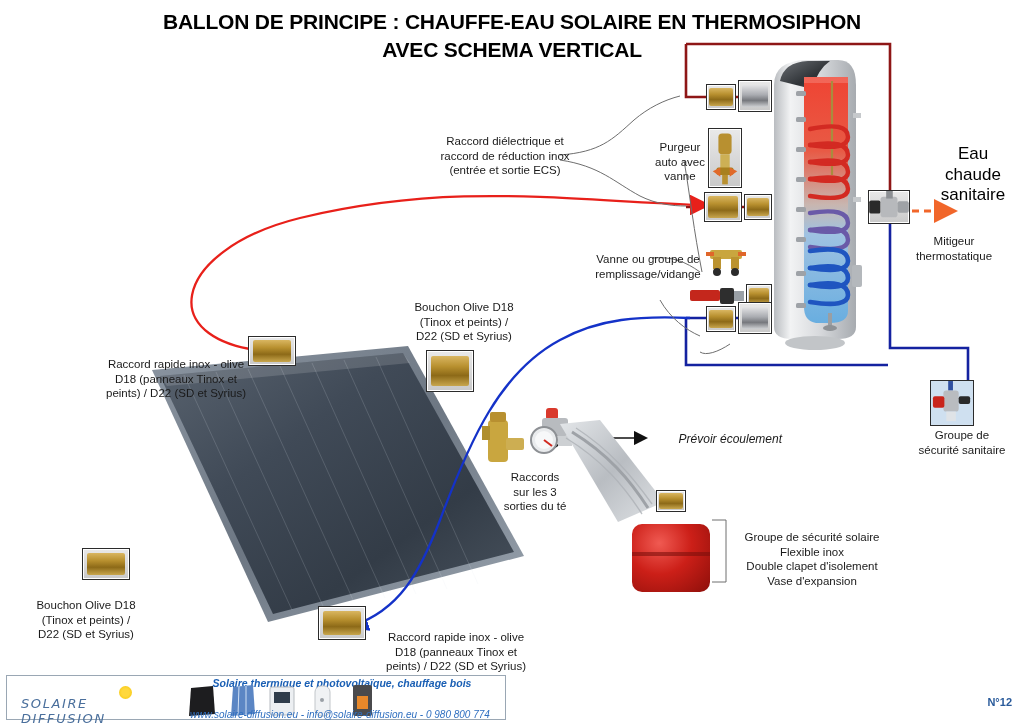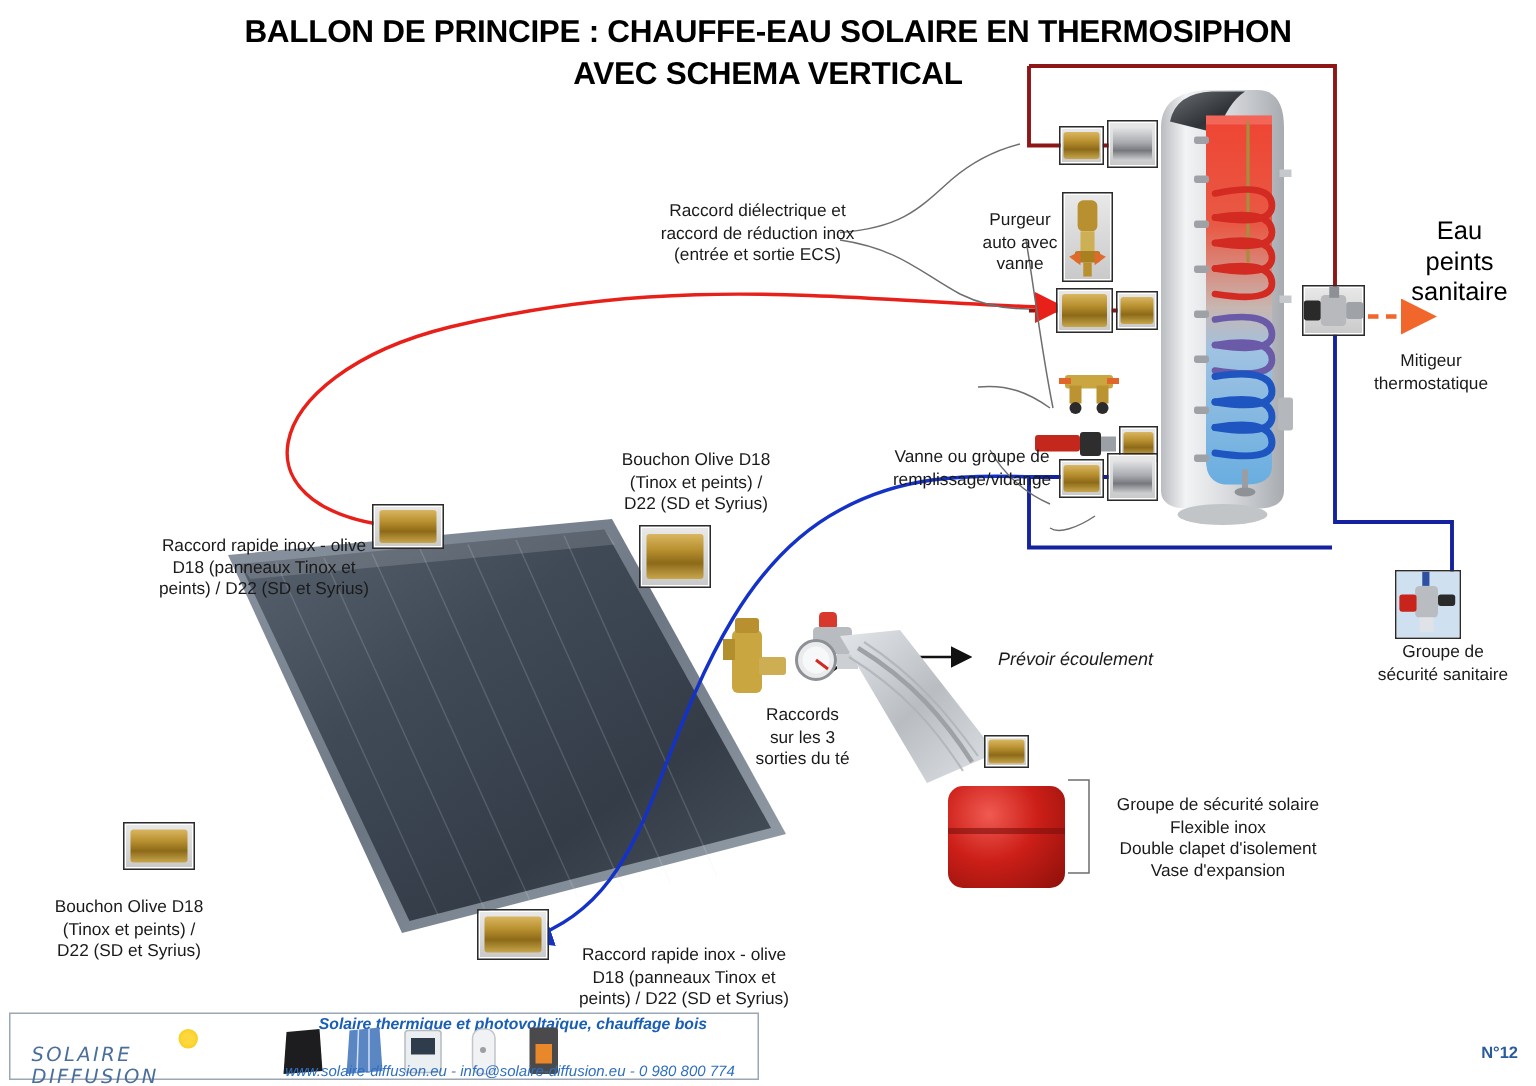--- a/index.html
+++ b/index.html
@@ -391,25 +391,25 @@
   <div style="position:absolute; left:632px; top:552px; width:78px; height:4px; background:#7d0f0b; opacity:.6;"></div>
 
   <div class="lbl" style="left:432px; top:134px; width:146px;">Raccord diélectrique et
 raccord de réduction inox
 (entrée et sortie ECS)</div>
 
   <div class="lbl" style="left:644px; top:140px; width:72px;">Purgeur
 auto avec
 vanne</div>
 
-  <div class="lbl" style="left:586px; top:252px; width:124px;margin-top:46px;">Vanne ou groupe de
+  <div class="lbl" style="left:586px; top:252px; width:124px;">Vanne ou groupe de
 remplissage/vidange</div>
 
   <div class="lbl big" style="left:932px; top:144px; width:82px;">Eau
-peints
+chaude
 sanitaire</div>
 
   <div class="lbl" style="left:908px; top:234px; width:92px;">Mitigeur
 thermostatique</div>
 
   <div class="lbl" style="left:906px; top:428px; width:112px;">Groupe de
 sécurité sanitaire</div>
 
   <div class="lbl" style="left:90px; top:357px; width:172px;">Raccord rapide inox - olive
 D18 (panneaux Tinox et
@@ -424,21 +424,21 @@
 D22 (SD et Syrius)</div>
 
   <div class="lbl" style="left:368px; top:630px; width:176px;">Raccord rapide inox - olive
 D18 (panneaux Tinox et
 peints) / D22 (SD et Syrius)</div>
 
   <div class="lbl" style="left:492px; top:470px; width:86px;">Raccords
 sur les 3
 sorties du té</div>
 
-  <div class="lbl italic" style="left:652px; top:432px; width:130px; text-align:center;">Prévoir écoulement</div>
+  <div class="lbl italic" style="left:652px; top:432px; width:130px; text-align:right;">Prévoir écoulement</div>
 
   <div class="lbl" style="left:728px; top:530px; width:168px;">Groupe de sécurité solaire
 Flexible inox
 Double clapet d'isolement
 Vase d'expansion</div>
 
   <div class="footer">
     <div class="footer-title">Solaire thermique et photovoltaïque, chauffage bois</div>
     <div class="logo">
       <div class="sun"></div>

